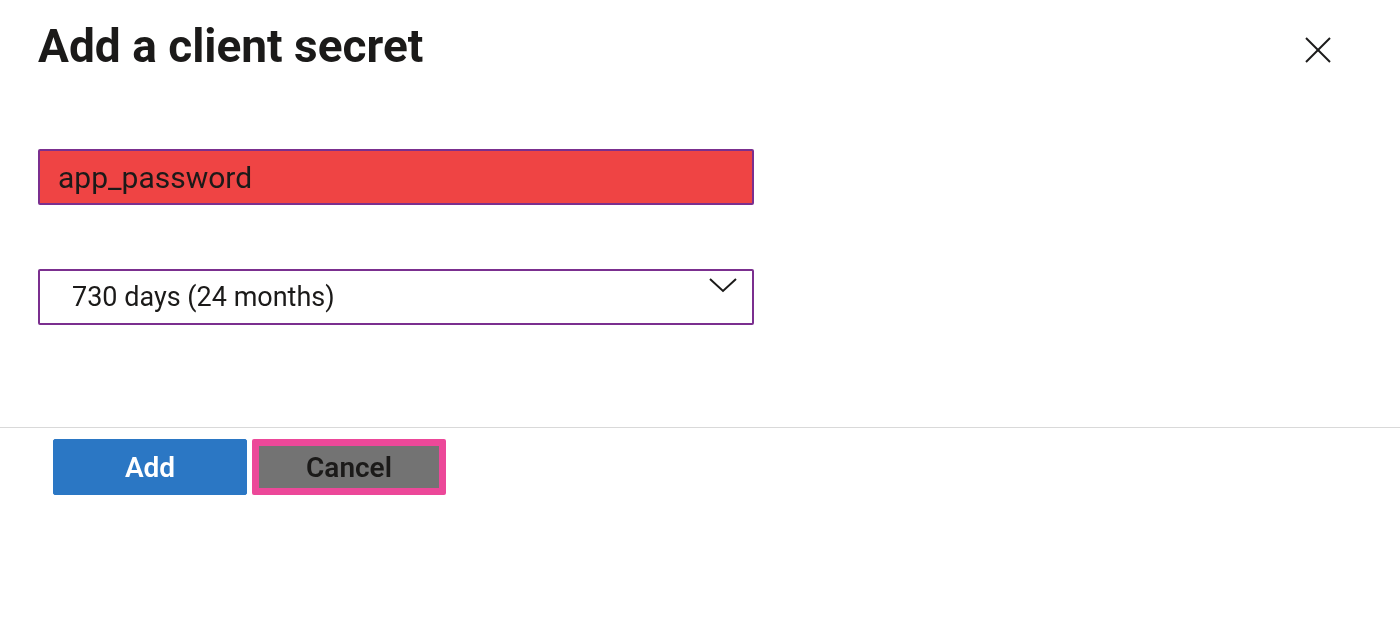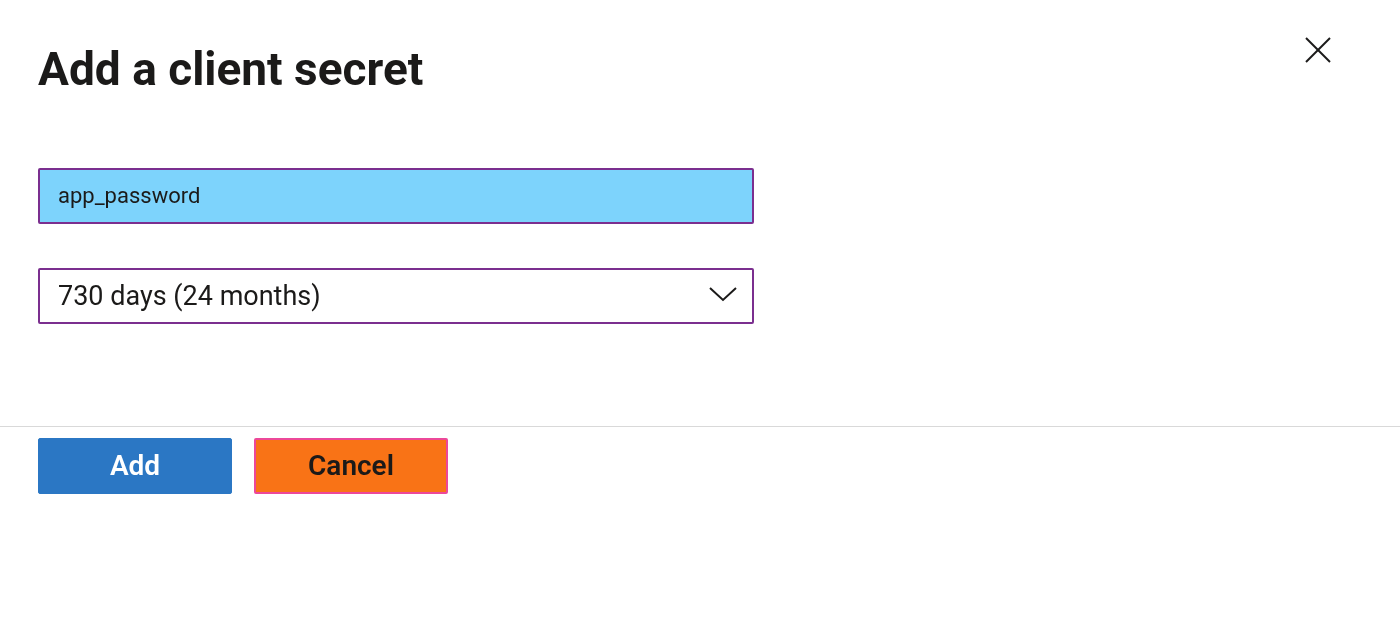--- a/index.html
+++ b/index.html
@@ -21,21 +21,20 @@
       display: flex;
       justify-content: space-between;
       align-items: flex-start;
       margin-bottom: 72px;
     }
     .panel-title {
       font-size: 46px;
       font-weight: 700;
       color: #1b1a19;
       line-height: 1.15;
-      margin-top: 23px;
     }
     .close-btn {
       background: none;
       border: none;
       cursor: pointer;
       padding: 8px;
       margin-top: 6px;
       margin-right: 20px;
       display: flex;
       align-items: center;
@@ -56,44 +55,45 @@
       color: #1b1a19;
       font-weight: 400;
     }
     .text-input {
       flex: 1;
       max-width: 716px;
       height: 56px;
       border: 2px solid #7b2f8f;
       border-radius: 2px;
       padding: 0 18px;
-      font-size: 22px;
+      font-size: 30px;
       font-family: inherit;
       color: #1b1a19;
       outline: none;
-      background: #7dd3fc;
+      background: #ef4444;
     }
     .select-wrap {
       flex: 1;
       max-width: 716px;
       position: relative;
     }
     .select-box {
       width: 100%;
       height: 56px;
       border: 2px solid #7b2f8f;
       border-radius: 2px;
-      padding: 0 50px 0 18px;
+      padding: 0 50px 0 32px;
       font-size: 27px;
       font-family: inherit;
       color: #1b1a19;
       background: #ffffff;
       display: flex;
       align-items: center;
       cursor: pointer;
+      margin-top: 20px;
     }
     .chevron {
       position: absolute;
       right: 16px;
       top: 50%;
       transform: translateY(-50%);
       pointer-events: none;
     }
     .chevron svg {
       width: 30px;
@@ -102,45 +102,46 @@
     .divider {
       border: none;
       border-top: 1px solid #d9d9d9;
       margin: 58px 0 0 0;
       width: 100%;
       position: absolute;
       left: 0;
     }
     .footer {
       display: flex;
-      gap: 22px;
+      gap: 5px;
       padding: 56px 38px 0 38px;
       margin-top: 58px;
+      margin-left: 15px;
     }
     .btn {
       min-width: 194px;
       height: 56px;
       font-size: 28px;
       font-family: inherit;
       font-weight: 600;
       border-radius: 2px;
       cursor: pointer;
       display: inline-flex;
       align-items: center;
       justify-content: center;
     }
     .btn-primary {
       background: #2b77c4;
       color: #ffffff;
       border: 1px solid #2b77c4;
     }
     .btn-secondary {
-      background: #f97316;
+      background: #737373;
       color: #1b1a19;
-      border: 2px solid #ec4899;
+      border: 7px solid #ec4899;
     }
   </style>
 </head>
 <body>
 
 <div class="panel">
   <div class="header-row">
     <h1 class="panel-title">Add a client secret</h1>
     <button class="close-btn">
       <span>

